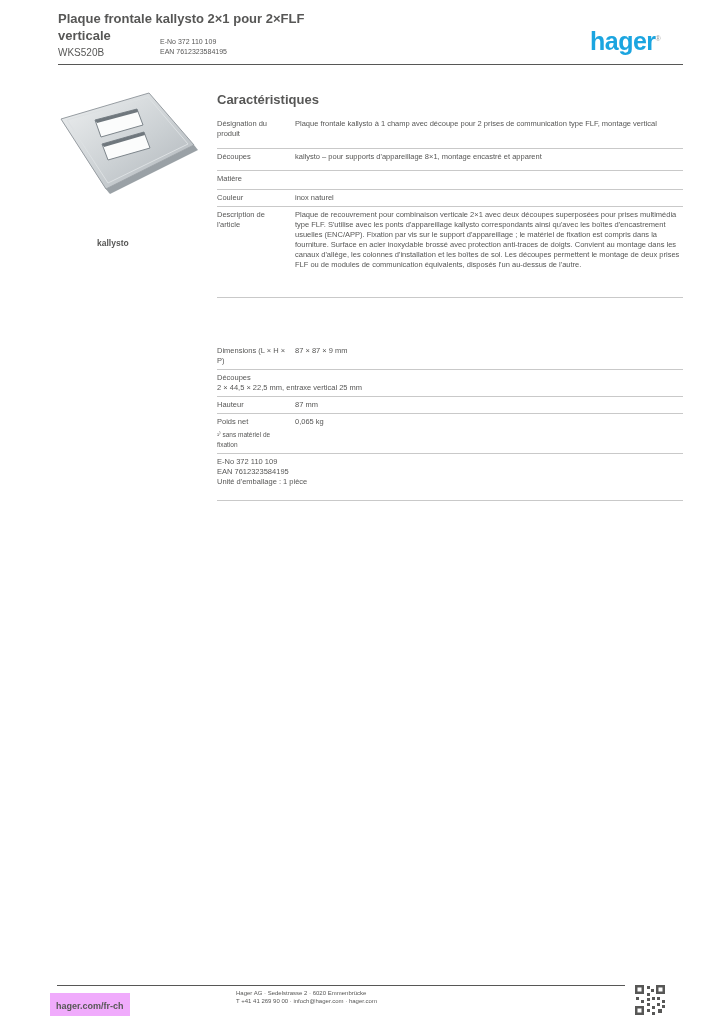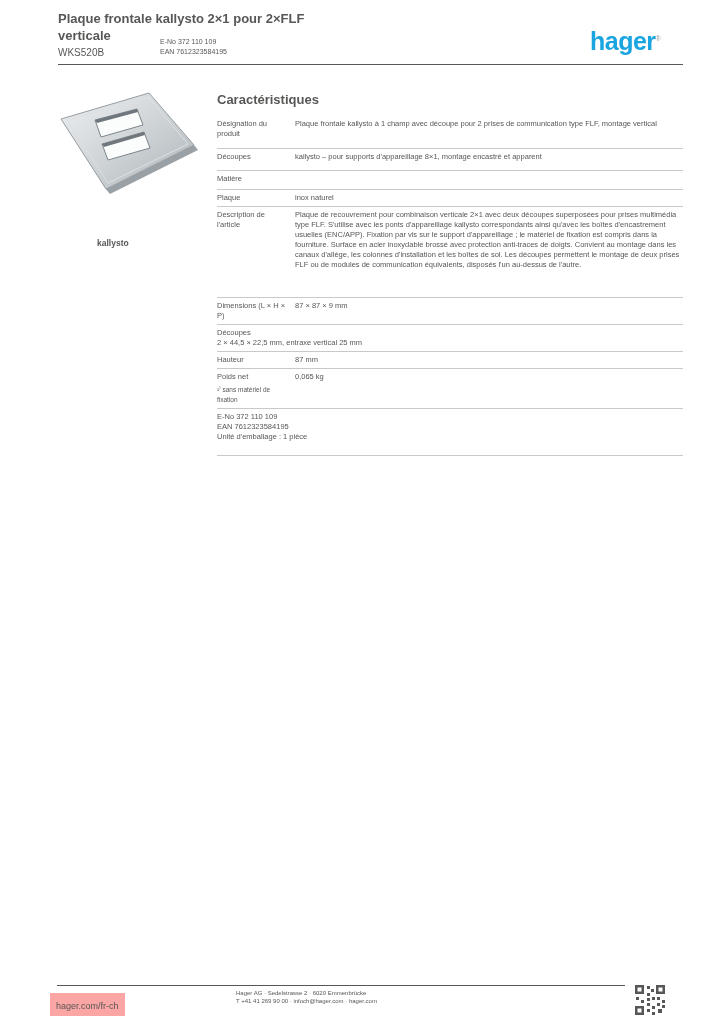--- a/index.html
+++ b/index.html
@@ -23,27 +23,27 @@
   .product-caption{left:57px;top:238px;font-size:8.5px;font-weight:bold;color:#575756;margin-left:40px;}
 
   
   .chars{left:217px;top:92px;width:466px;}
   .chars h2{font-size:13px;font-weight:bold;margin:0 0 9px 0;color:#575756;}
   .spec-row{display:flex;border-bottom:1px solid #c9c9c9;padding:3px 0 3px 0;font-size:7.5px;line-height:10px;}
   .spec-label{width:72px;flex:none;padding-right:6px;color:#575756;}
   .spec-value{flex:1;text-align:left;color:#575756;}
   .spec-note{font-size:6.5px;color:#575756;margin-top:3px;text-align:left;}
   .r0{min-height:26px;} .r1{min-height:15px;} .r2{min-height:12px;} .r3{min-height:9px;}
-  .r4{min-height:84px;} .r5{min-height:10px;} .r6{min-height:13px;flex-direction:column;} .r7{min-height:10px;}
+  .r4{min-height:84px;} .r5{min-height:10px;margin-top:45px;} .r6{min-height:13px;flex-direction:column;} .r7{min-height:10px;}
   .r8{min-height:20px;} .r9{min-height:40px;}
   .vlines span{display:block;}
 
   
   .footer-rule{left:57px;top:985px;width:568px;height:1px;background:#575756;}
-  .footer-link-box{left:50px;top:993px;background:#fca5a5;padding:2px 6px 3px 6px;}
+  .footer-link-box{left:50px;top:993px;background:#f0abfc;padding:2px 6px 3px 6px;font-weight:bold;}
   .footer-link{font-size:9px;color:#575756;text-decoration:none;}
   .footer-center{left:236px;top:989px;width:180px;font-size:6px;line-height:8px;color:#575756;}
   .qr{left:634px;top:984px;}
 </style>
 </head>
 <body>
 
 <div class="abs title-block">
   <div class="title-line">Plaque frontale kallysto 2×1 pour 2×FLF</div>
   <div class="title-line">verticale</div>
@@ -95,21 +95,21 @@
       <div class="spec-value">Plaque frontale kallysto à 1 champ avec découpe pour 2 prises de communication type FLF, montage vertical</div>
     </div>
     <div class="spec-row r1">
       <div class="spec-label">Découpes</div>
       <div class="spec-value">kallysto – pour supports d'appareillage 8×1, montage encastré et apparent</div>
     </div>
     <div class="spec-row r2">
       <div class="spec-label">Matière</div>
     </div>
     <div class="spec-row r3">
-      <div class="spec-label">Plaque</div>
+      <div class="spec-label">Couleur</div>
       <div class="spec-value">inox naturel</div>
     </div>
     <div class="spec-row r4">
       <div class="spec-label">Description de l'article</div>
       <div class="spec-value">Plaque de recouvrement pour combinaison verticale 2×1 avec deux découpes superposées pour prises multimédia type FLF. S'utilise avec les ponts d'appareillage kallysto correspondants ainsi qu'avec les boîtes d'encastrement usuelles (ENC/APP). Fixation par vis sur le support d'appareillage ; le matériel de fixation est compris dans la fourniture. Surface en acier inoxydable brossé avec protection anti-traces de doigts. Convient au montage dans les canaux d'allège, les colonnes d'installation et les boîtes de sol. Les découpes permettent le montage de deux prises FLF ou de modules de communication équivalents, disposés l'un au-dessus de l'autre.</div>
     </div>
     <div class="spec-row r5">
       <div class="spec-label">Dimensions (L × H × P)</div>
       <div class="spec-value">87 × 87 × 9 mm</div>
     </div>

